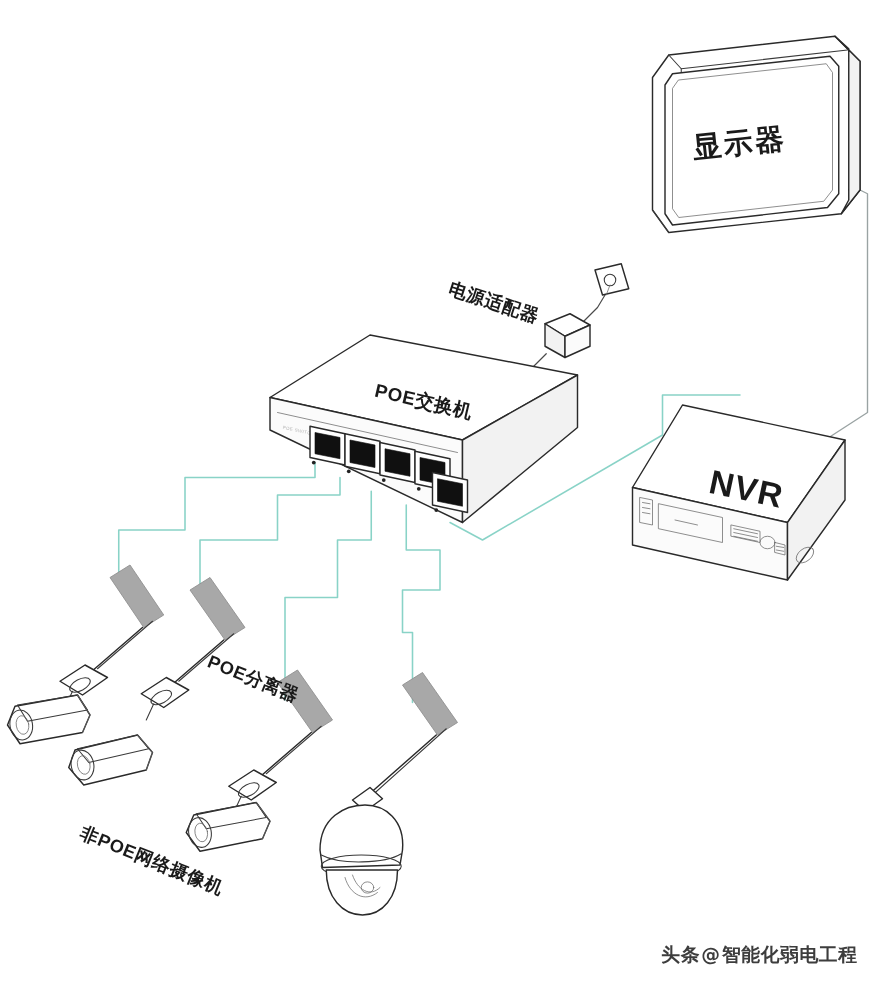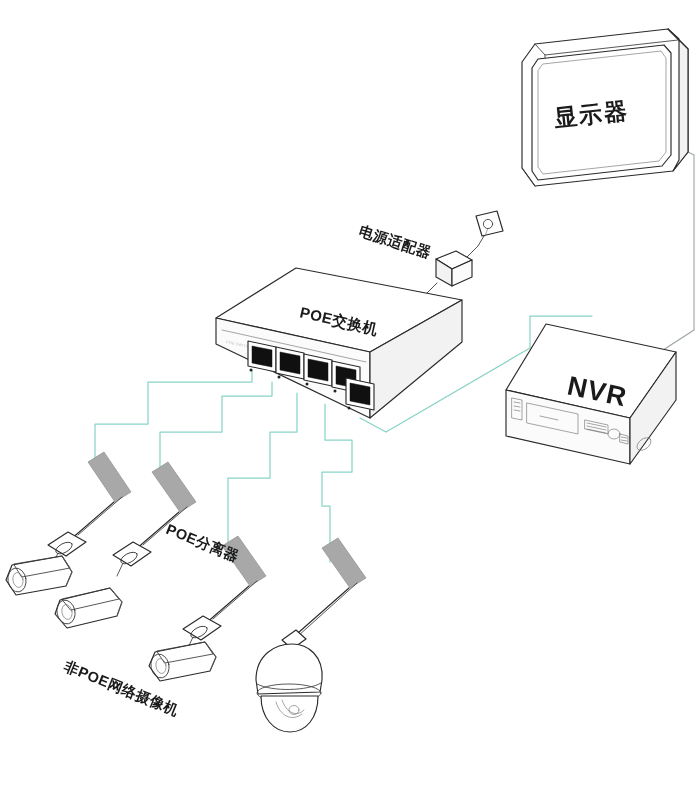--- a/index.html
+++ b/index.html
@@ -361,14 +361,17 @@
     </g>
 
     <text class="lbl lbl-annot" x="358" y="235" transform="rotate(18 358 235)">电源适配器</text>
 
     <text class="lbl lbl-annot" x="165" y="533" transform="rotate(22 165 533)">POE分离器</text>
 
     <text class="lbl lbl-annot" x="63" y="670" transform="rotate(22 63 670)">非POE网络摄像机</text>
 
   </svg>
 
+  <div class="watermark">
+    <span>头条</span><span class="wm-at">@</span><span>智能化弱电工程</span>
+  </div>
 
 </div>
 
 </body></html>

